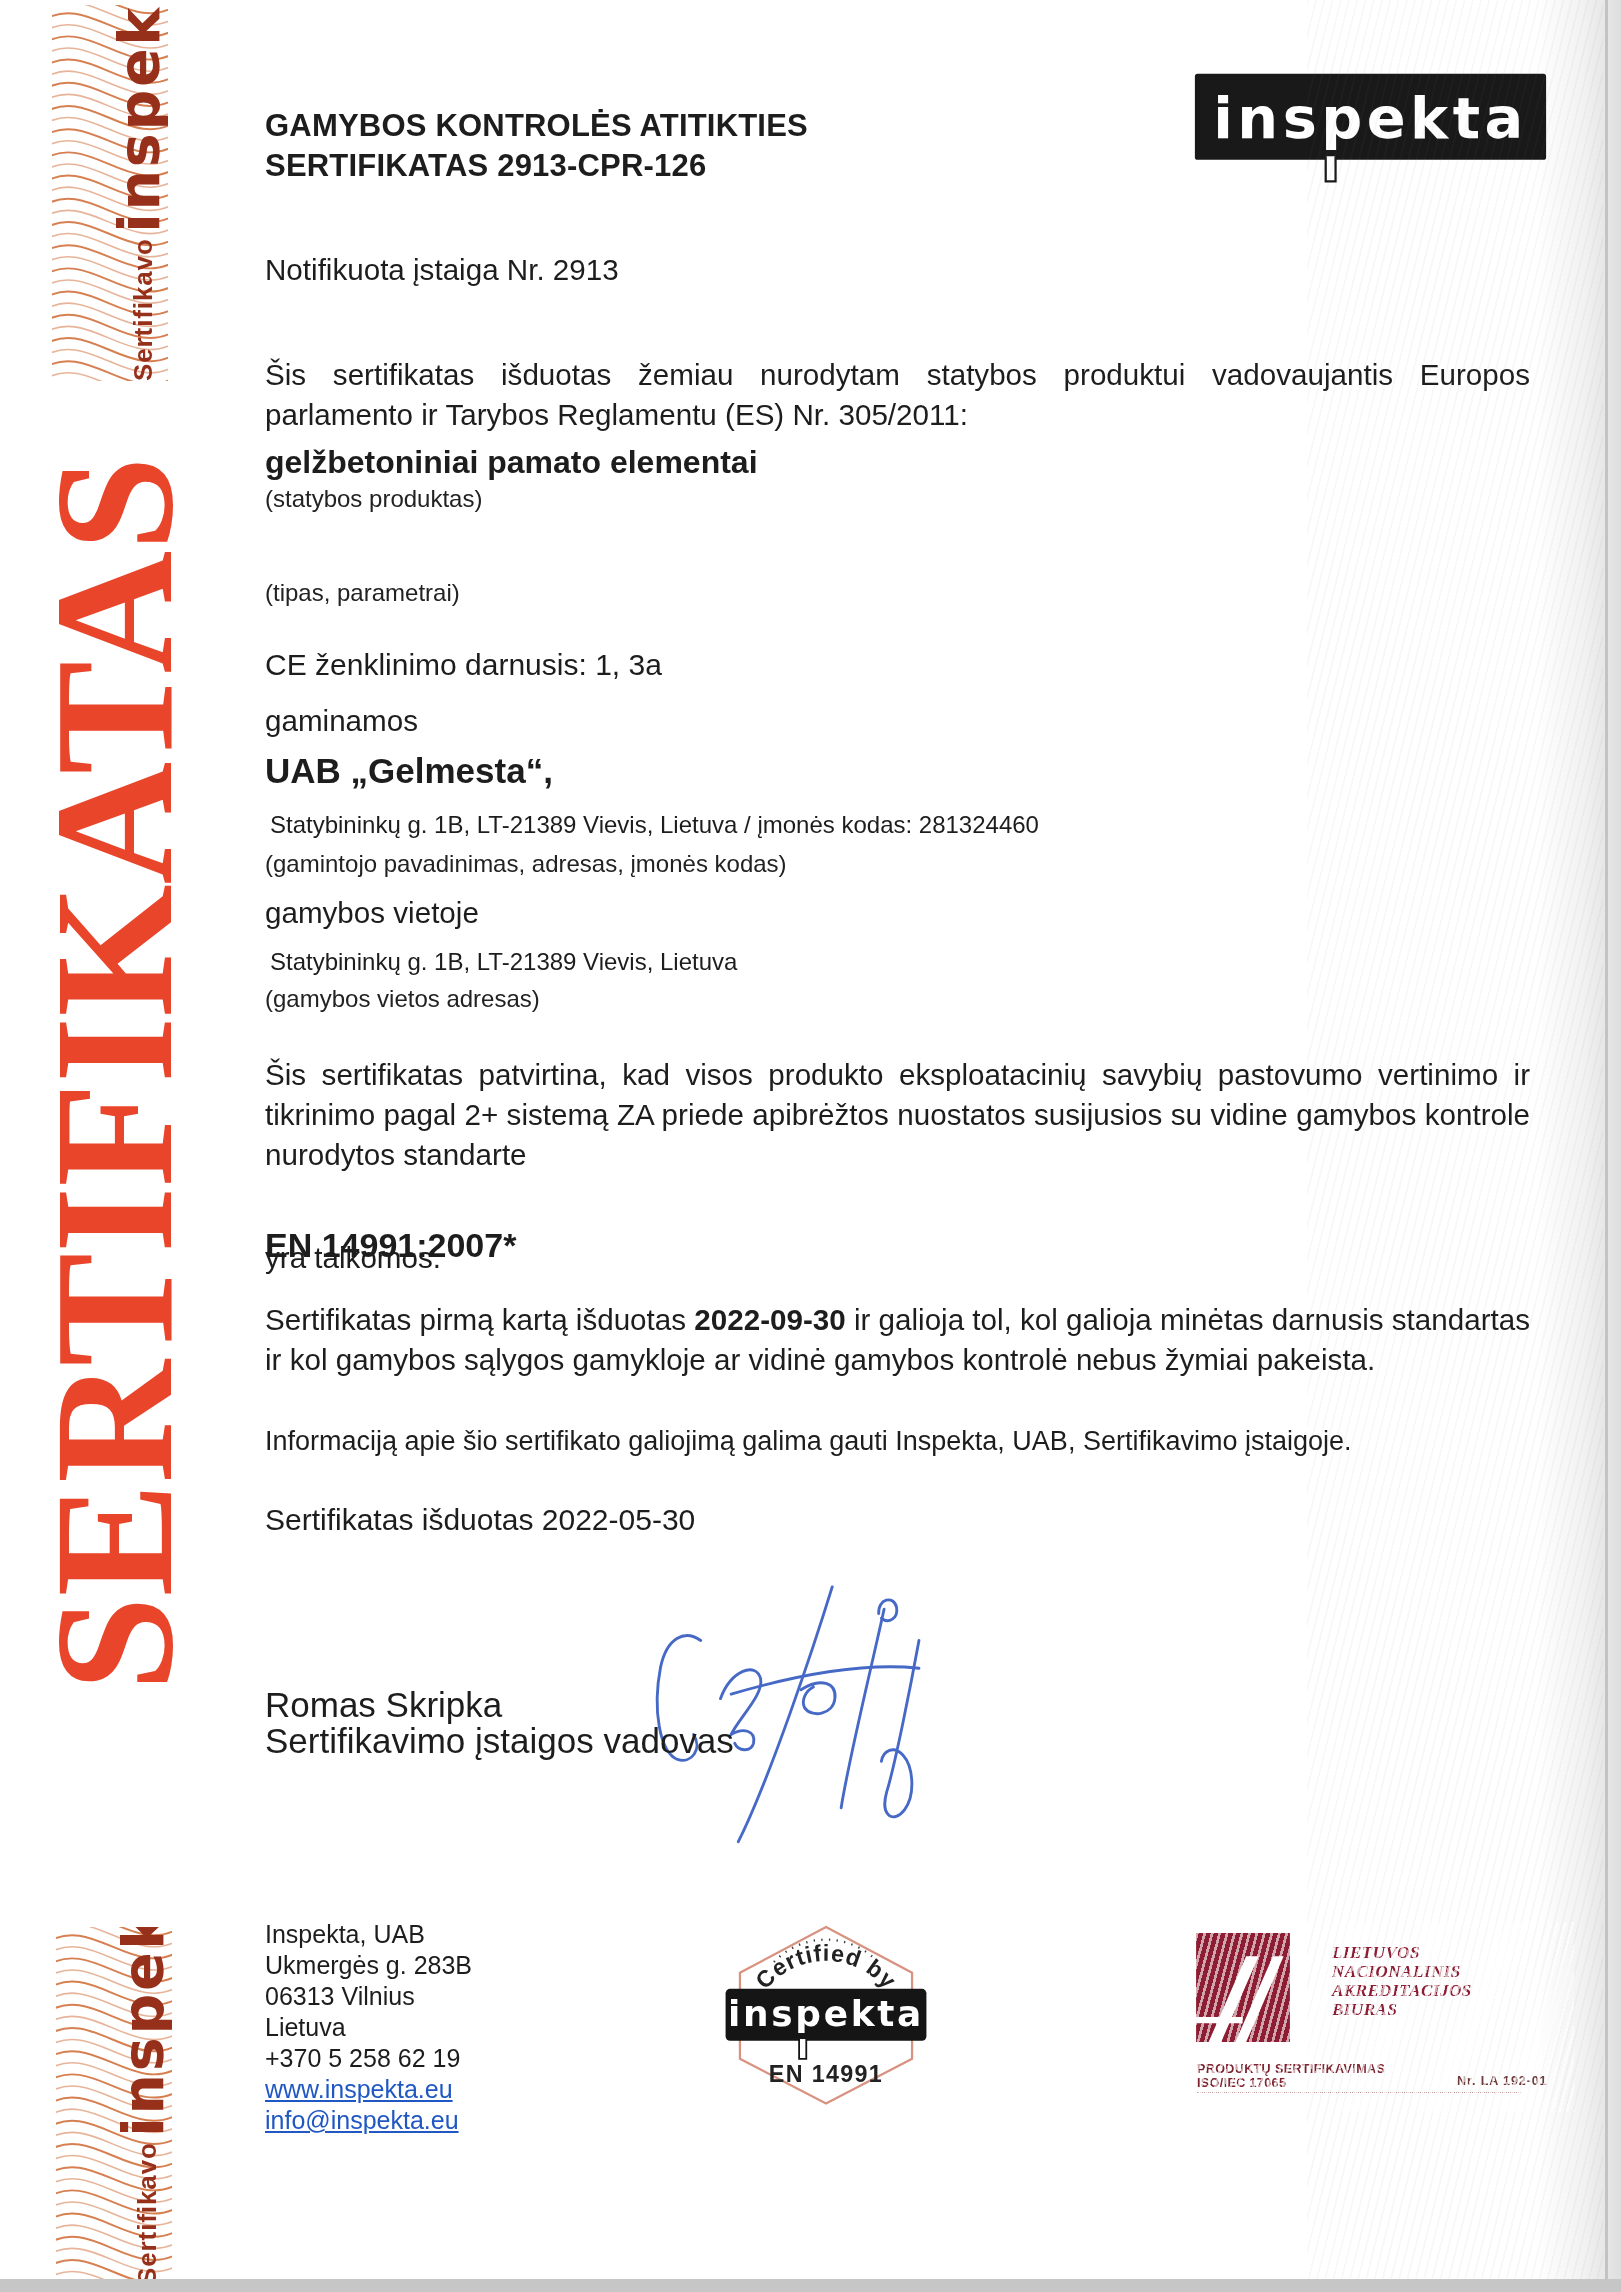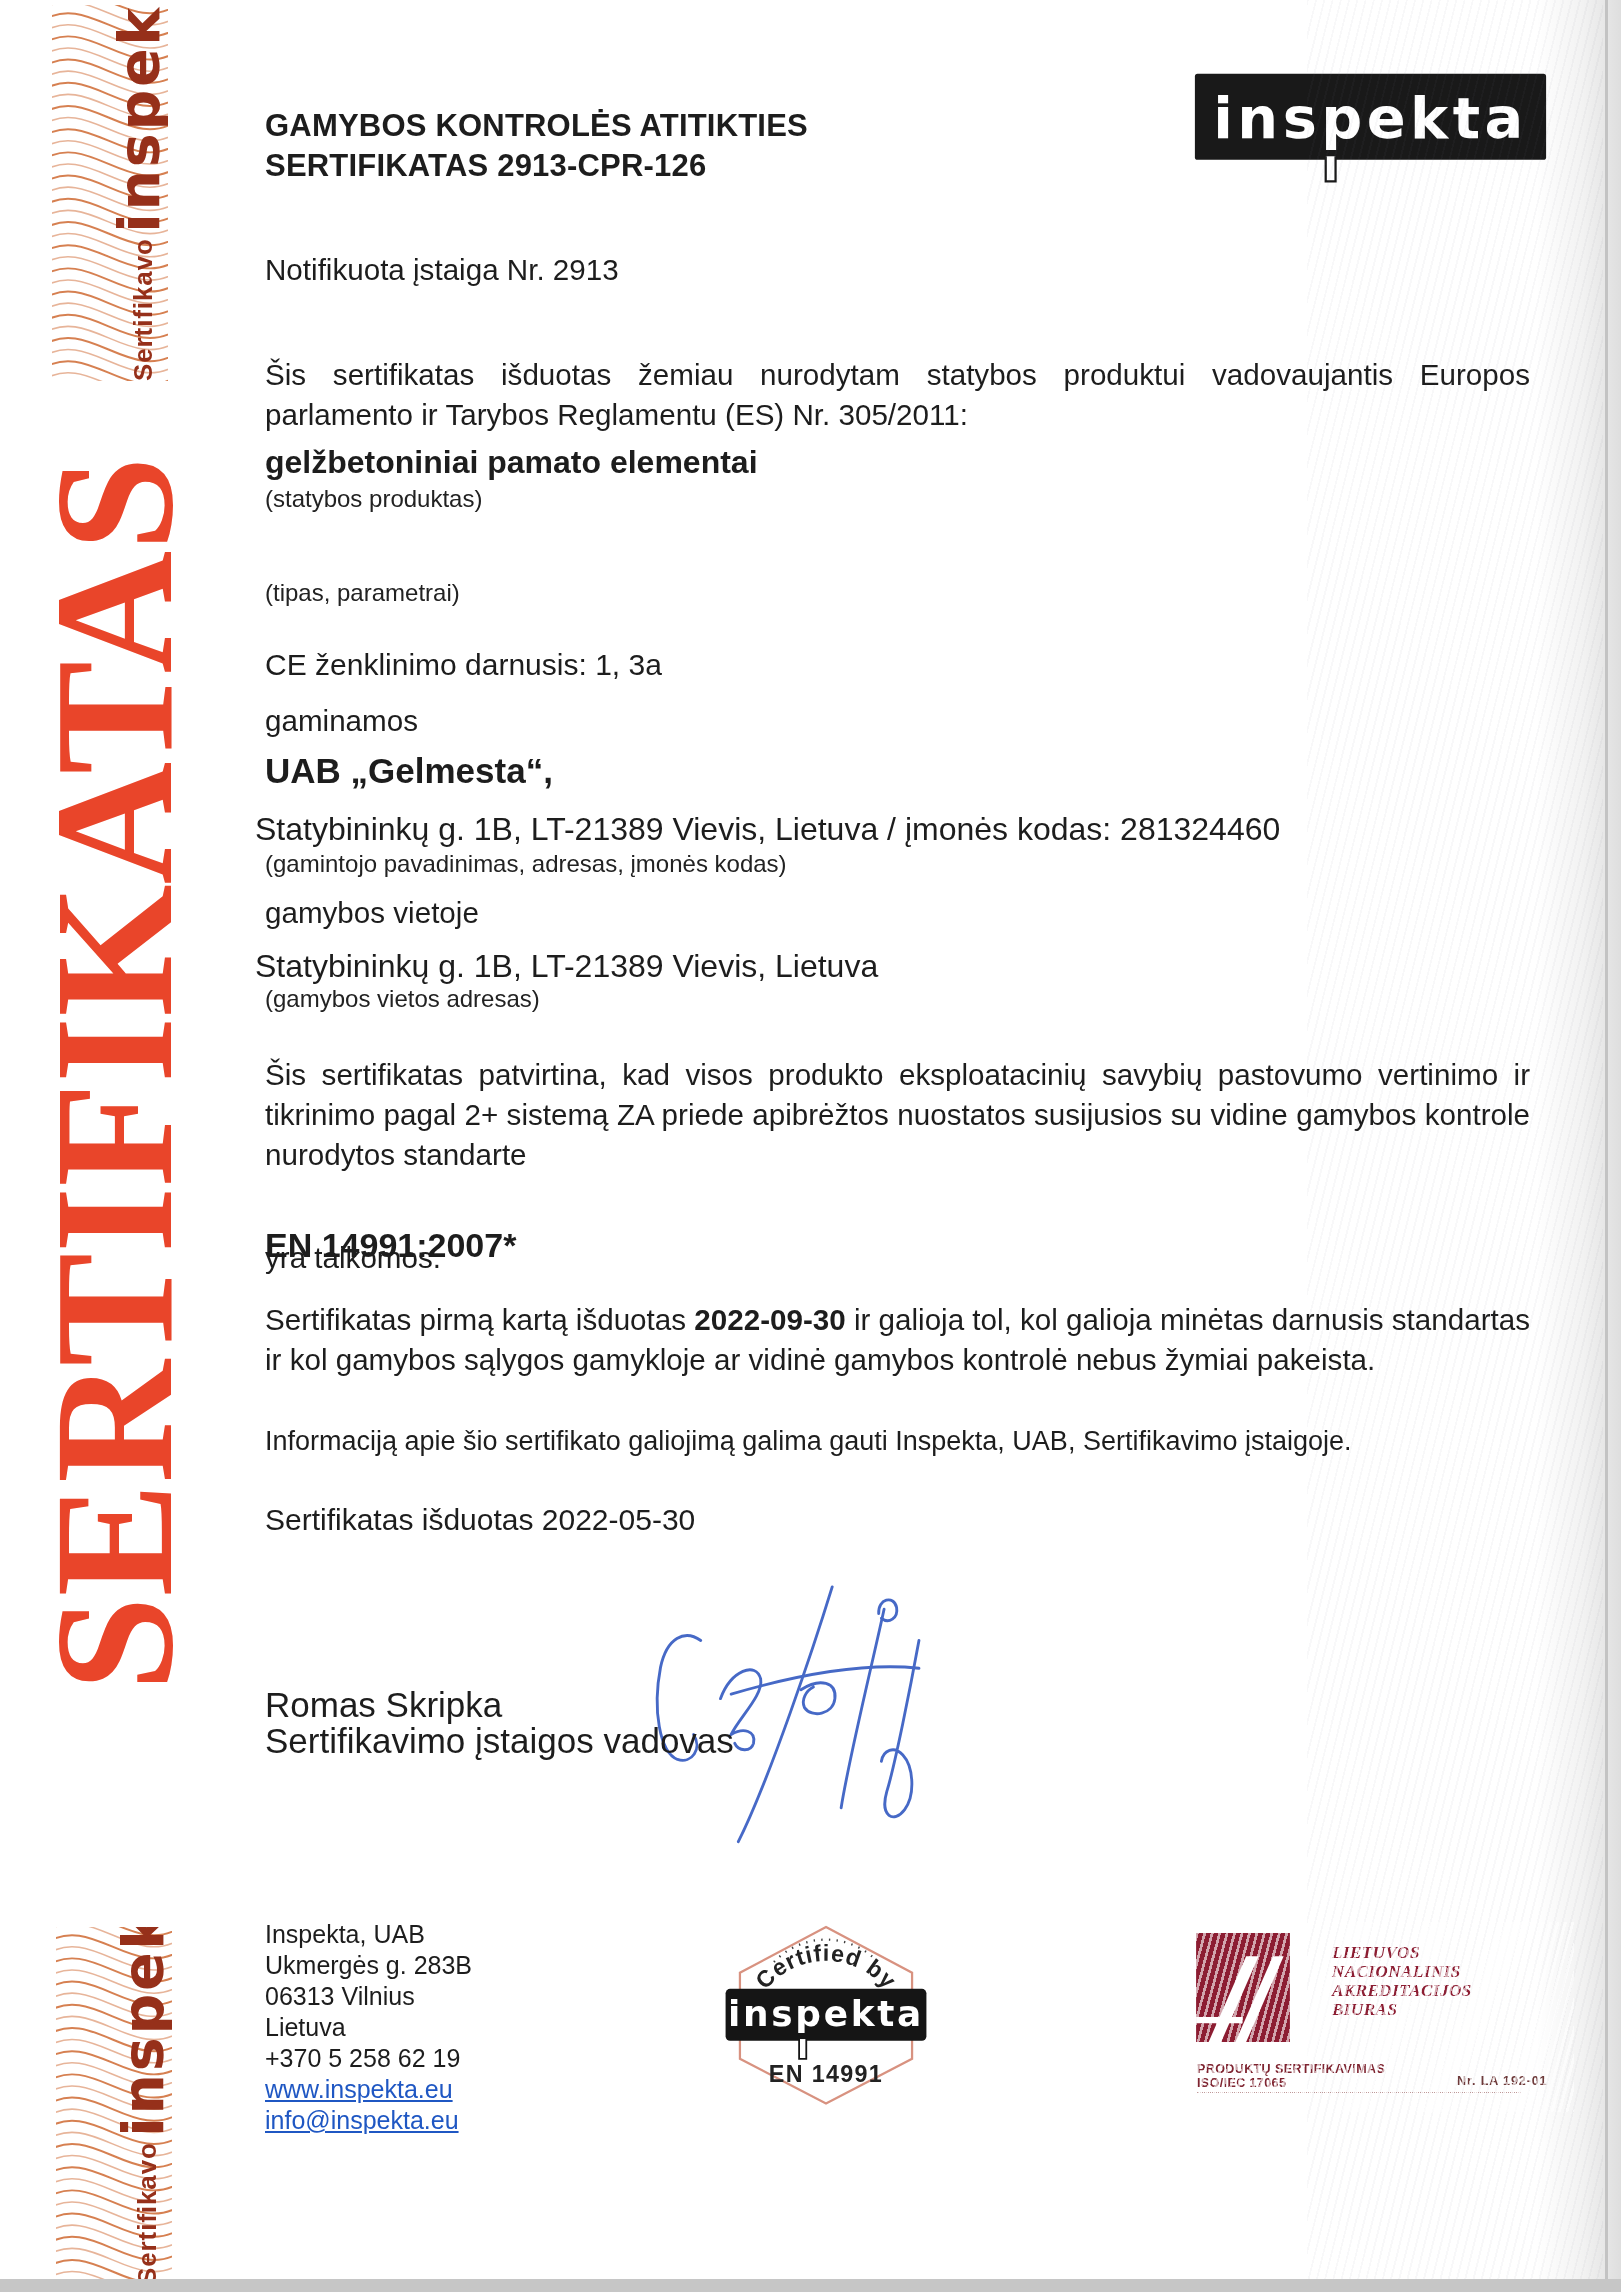--- a/index.html
+++ b/index.html
@@ -37,21 +37,21 @@
   .p-valid{top:1300px;}
   .bold-line{left:265px;font-weight:bold;}
   .product-name{top:444px;font-size:32px;}
   .type-name{top:539px;font-size:32px;}
   .small-label{left:265px;font-size:24px;color:#222;}
   .lab-product{top:485px;}
   .lab-type{top:579px;}
   .ce-line{left:265px;top:648px;font-size:30px;}
   .gaminamos{left:265px;top:704px;font-size:29.6px;}
   .uab{top:751px;font-size:35px;}
-  .addr{left:255px;font-size:32px;}
+  .addr{left:270px;font-size:24px;}
   .addr1{top:811px;}
   .addr2{top:948px;}
   .lab-addr1{top:850px;}
   .lab-addr2{top:985px;}
   .en-std{top:1226px;font-size:34px;text-align:right;}
   .applied{left:265px;top:1241px;font-size:29.6px;}
   .info-line{left:265px;top:1426px;font-size:27px;}
   .issued-line{left:265px;top:1503px;font-size:30px;}
   .signer{left:265px;top:1687px;font-size:35px;line-height:36px;}
   .footnote{left:265px;top:1856px;font-size:25px;}

